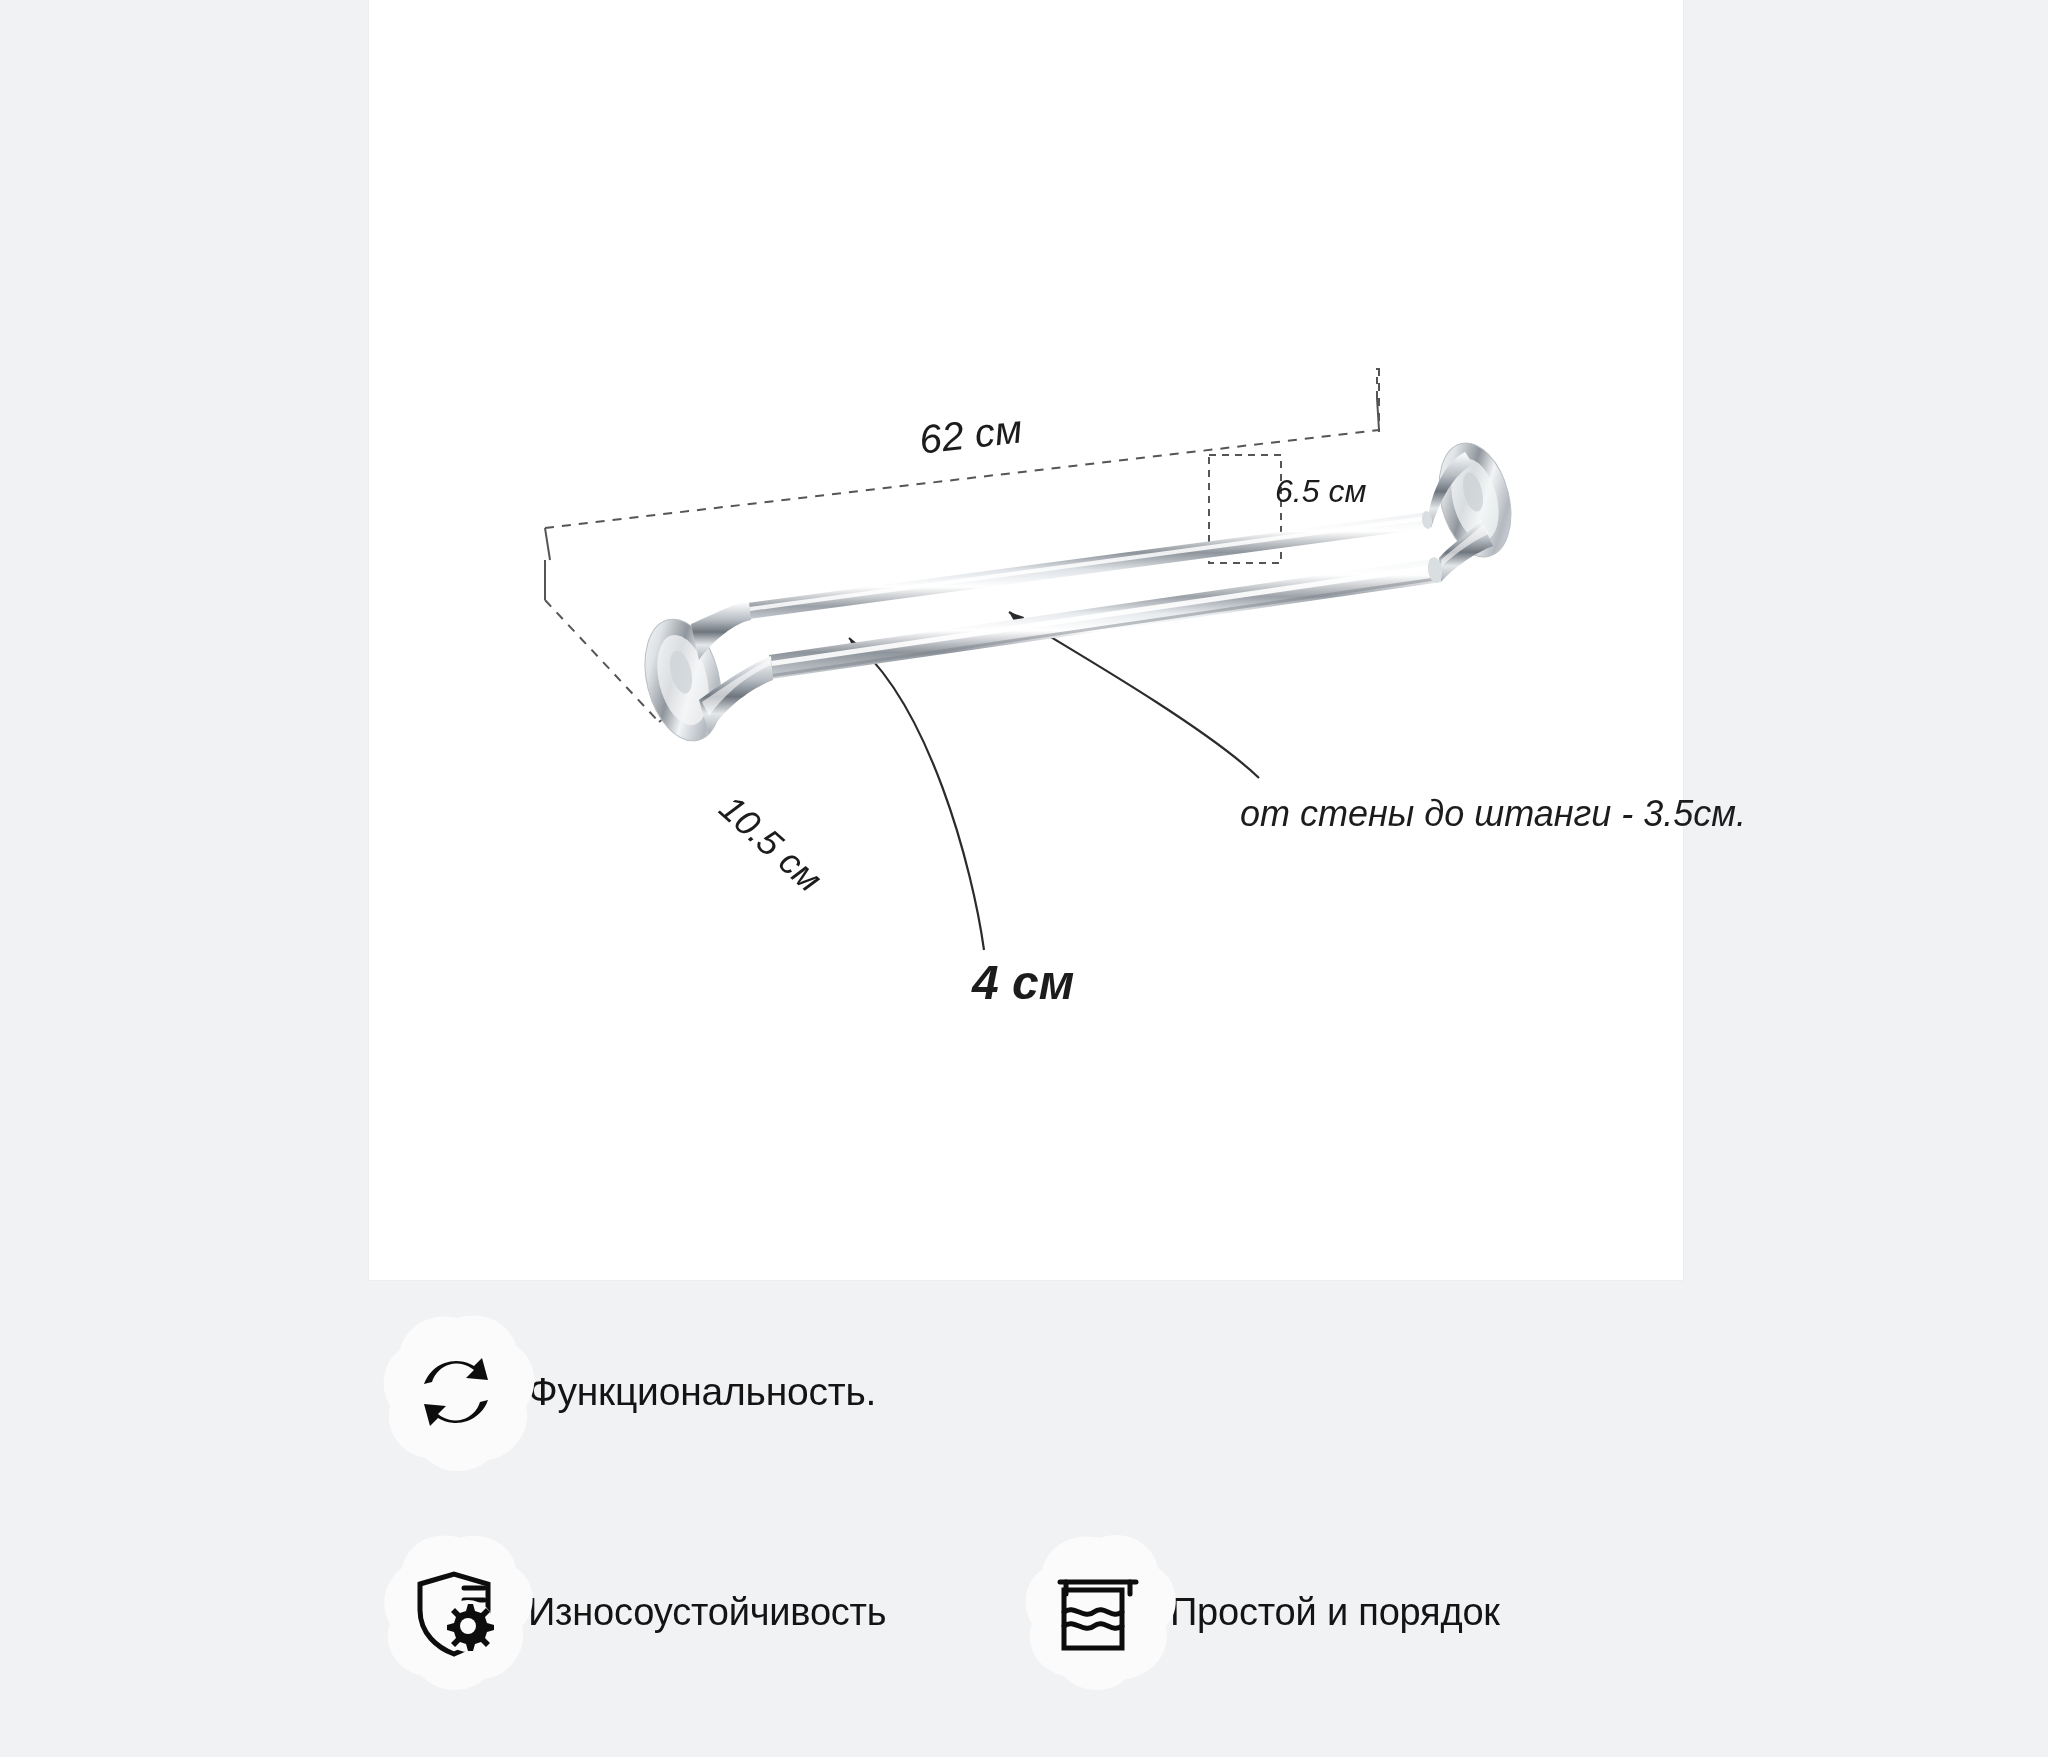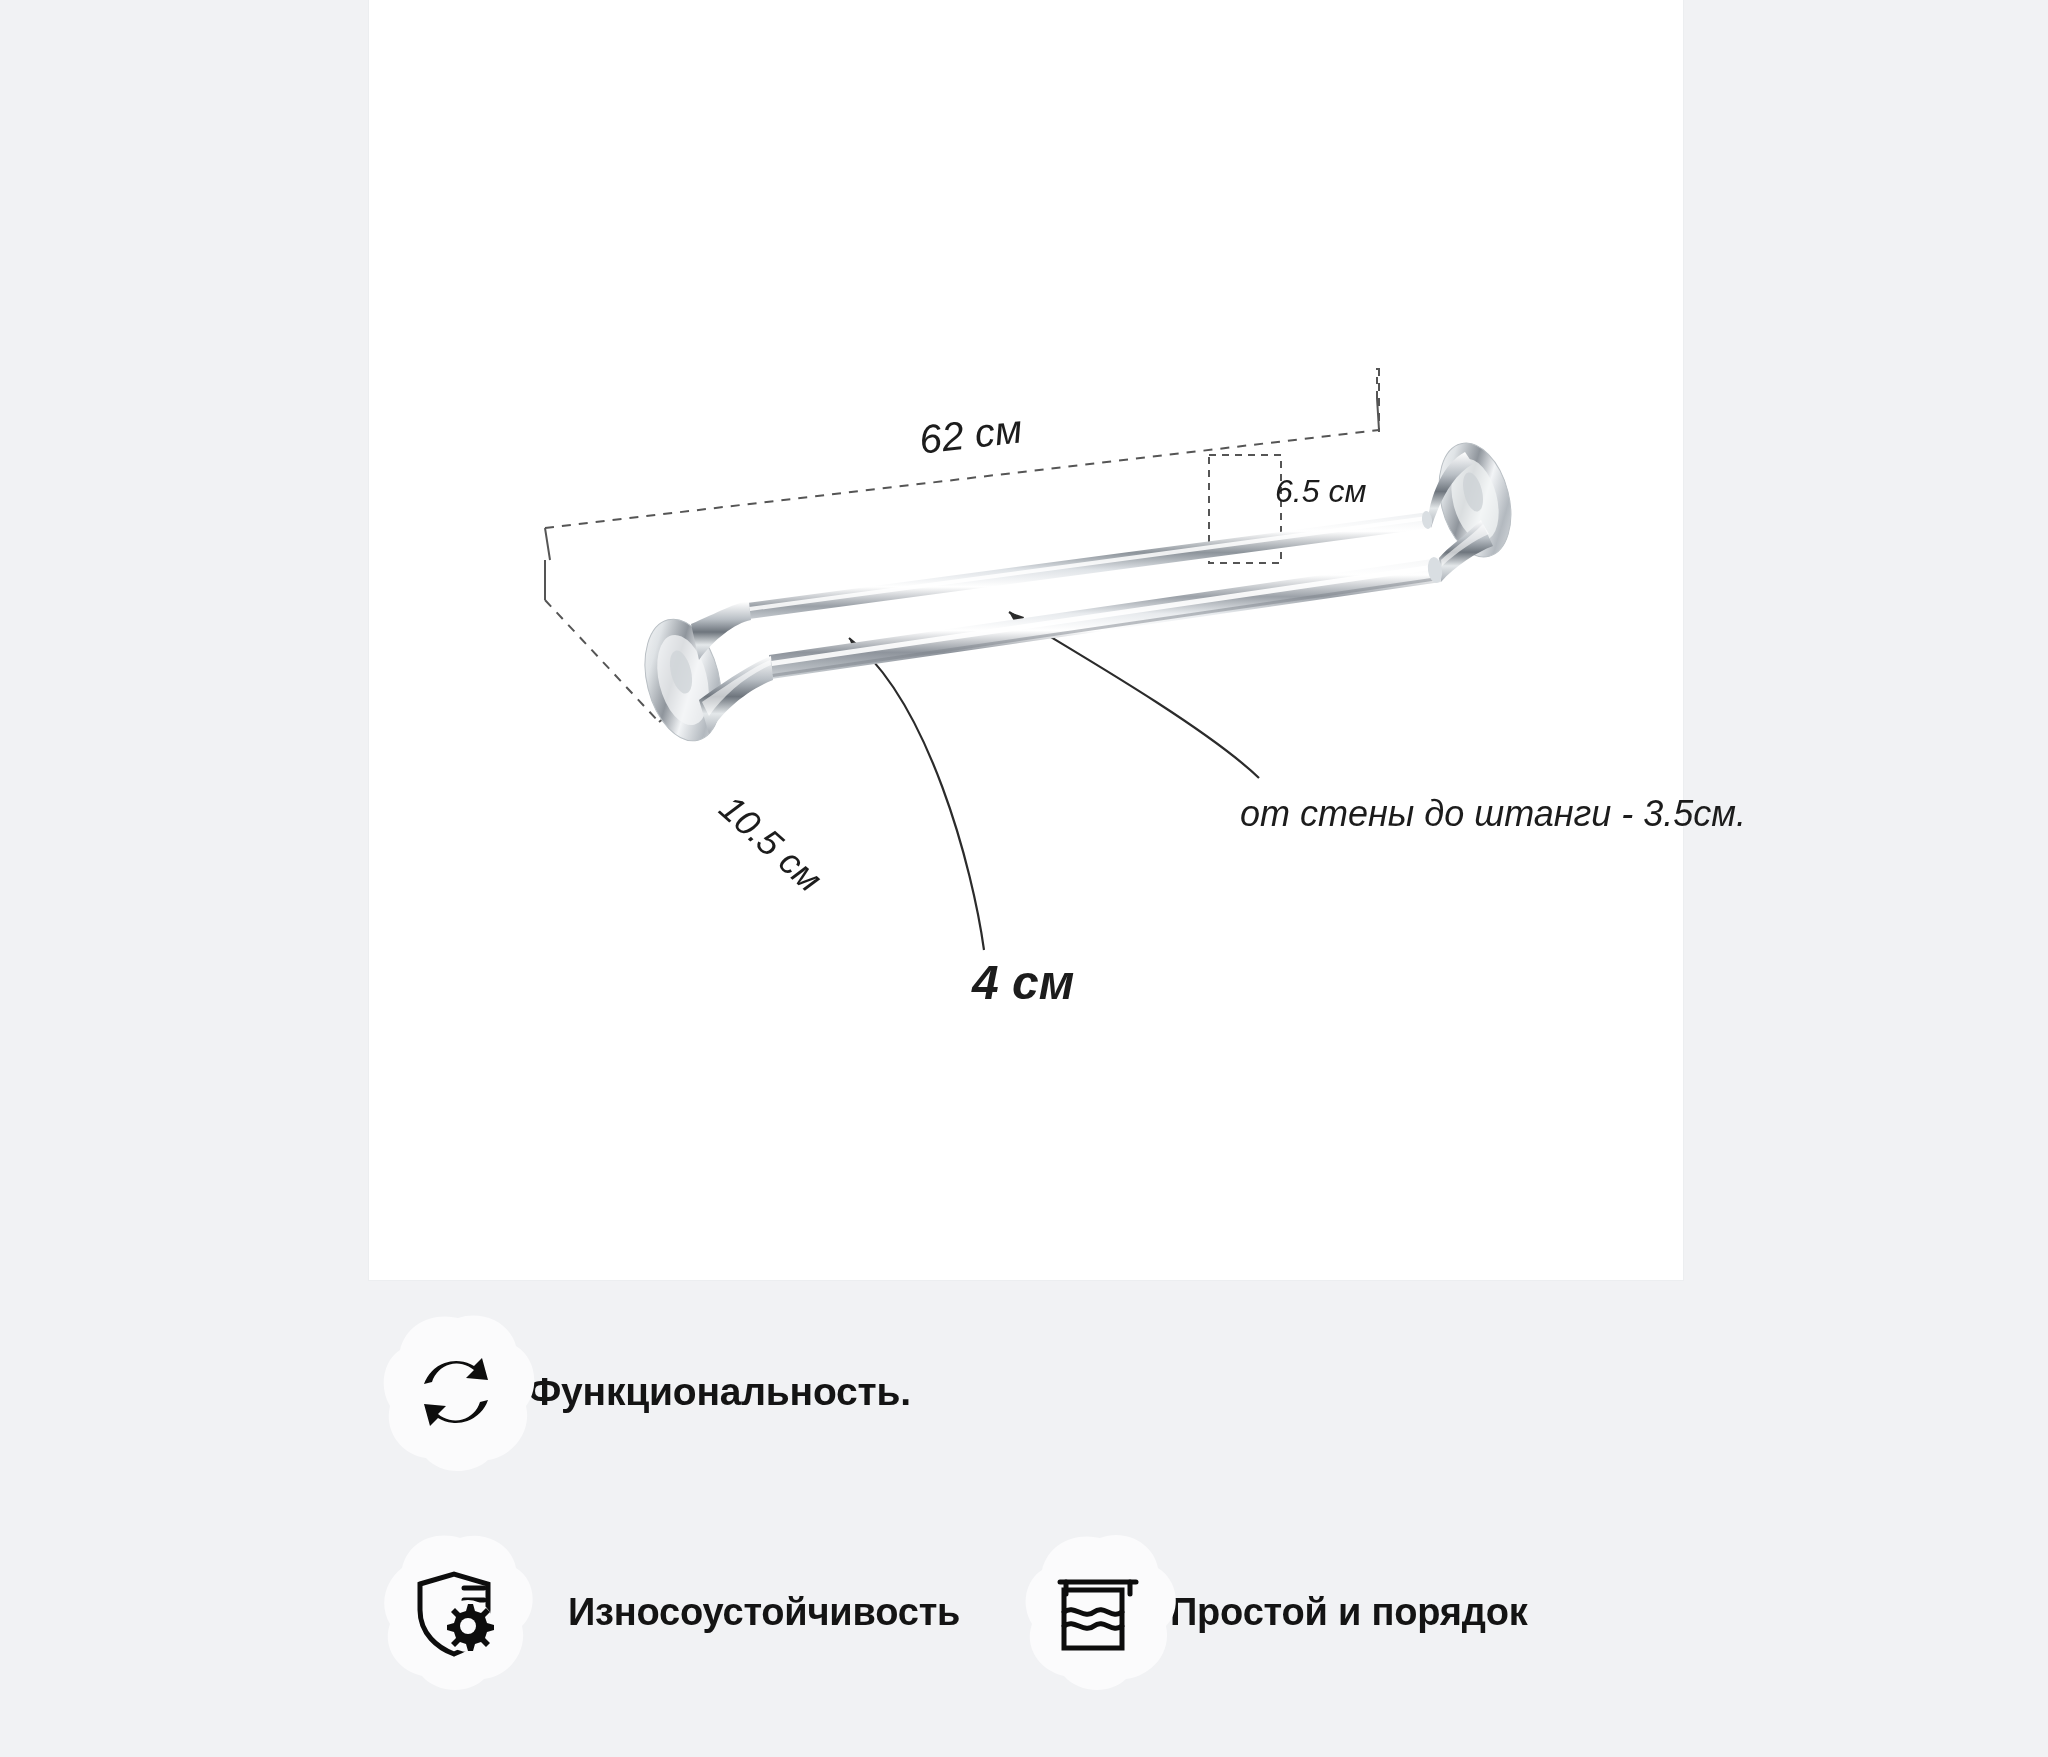--- a/index.html
+++ b/index.html
@@ -95,21 +95,20 @@
     position: absolute;
     left: 352px;
     top: 1290px;
     width: 1344px;
     height: 460px;
   }
   .feature {
     position: absolute;
     display: flex;
     align-items: center;
-    font-weight: bold;
   }
   .blob {
     position: relative;
     width: 172px;
     height: 172px;
     flex: 0 0 172px;
   }
   .blob .blobbg {
     position: absolute;
     left: 0; top: 0;
@@ -128,21 +127,21 @@
   .feature-label {
     font-family: "Liberation Sans", sans-serif;
     font-size: 39px;
     color: #141414;
     letter-spacing: -0.2px;
     margin-left: -14px;
     white-space: nowrap;
   }
   #feature-0 { left: 18px;  top: 16px; }
   #feature-1 { left: 660px; top: 10px; }
-  #feature-2 { left: 18px;  top: 236px; gap: 40px; }
+  #feature-2 { left: 18px;  top: 236px; }
   #feature-3 { left: 660px; top: 236px; }
   #feature-2 .feature-label { font-size: 38px; }
   #feature-3 .feature-label { font-size: 38px; }
 </style>
 </head>
 <body>
 
 <div id="page">
 
   <div class="gutter left"></div>

